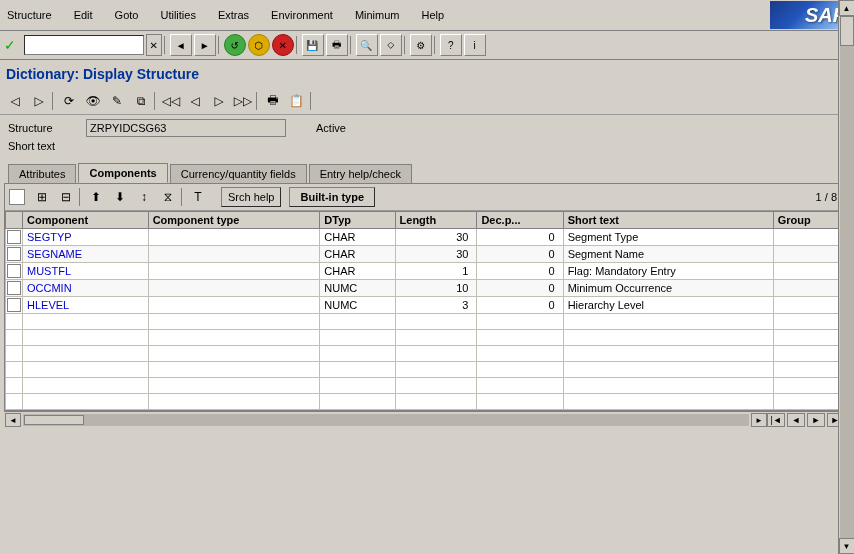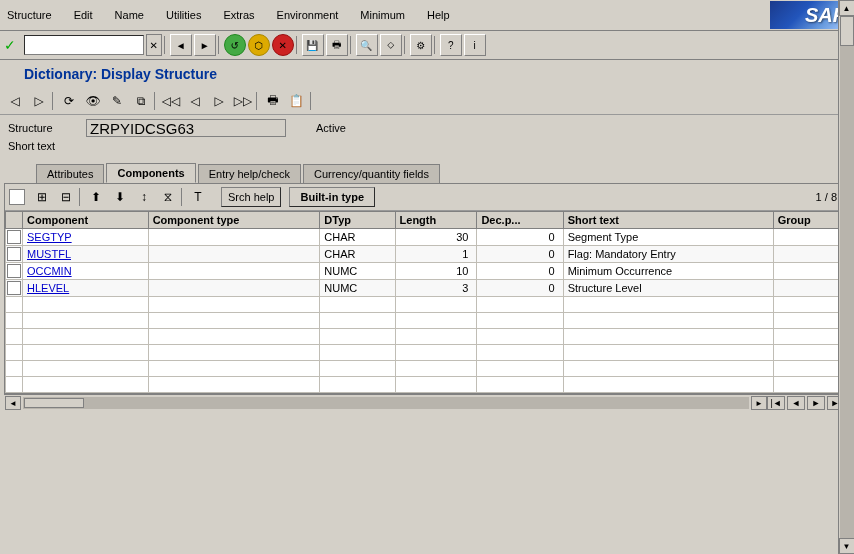--- a/index.html
+++ b/index.html
@@ -6,51 +6,51 @@
     body { font-family: Arial, sans-serif; font-size: 11px; background: #d4d0c8; overflow: hidden; width: 854px; height: 554px; }
     .menu-item { font-size: 11px; cursor: pointer; padding: 1px 3px; }
     
     
     .toolbar { background: #d4d0c8; padding: 2px 4px; display: flex; align-items: center; gap: 2px; border-bottom: 1px solid #808080; }
     .toolbar-btn { width: 22px; height: 22px; background: #d4d0c8; border: 1px solid #808080; border-top-color: #ffffff; border-left-color: #ffffff; cursor: pointer; display: flex; align-items: center; justify-content: center; font-size: 10px; }
     .toolbar-input { height: 20px; width: 120px; border: 1px inset #808080; background: white; padding: 1px 3px; }
     .header-btn { height: 20px; padding: 1px 6px; background: #d4d0c8; border: 1px solid #808080; border-top-color: #ffffff; border-left-color: #ffffff; cursor: pointer; font-size: 11px; }
     
     
-    .page-title-area { padding: 6px 24px; background: #d4d0c8; }
+    .page-title-area { padding: 6px 6px; background: #d4d0c8; }
     .page-title { font-size: 14px; font-weight: bold; color: #003399; }
     
     
     .second-toolbar { background: #d4d0c8; padding: 2px 4px; display: flex; align-items: center; gap: 2px; border-bottom: 1px solid #999; }
     .icon-btn { width: 22px; height: 22px; background: #d4d0c8; border: 1px solid transparent; cursor: pointer; display: flex; align-items: center; justify-content: center; font-size: 12px; }
     
     
     .form-area { padding: 4px 8px; background: #d4d0c8; }
     .form-row { display: flex; align-items: center; margin-bottom: 3px; gap: 8px; }
     .form-label { width: 70px; font-size: 11px; }
     .form-value { font-size: 11px; background: #d4d0c8; padding: 1px 2px; }
-    .form-input { height: 18px; width: 200px; border: 1px solid #808080; background: #d4d0c8; padding: 1px 3px; font-size: 15px; }
+    .form-input { height: 18px; width: 200px; border: 1px solid #808080; background: #d4d0c8; padding: 1px 3px; font-size: 11px; }
     .form-input-wide { height: 18px; width: 350px; border: 1px solid #808080; background: white; padding: 1px 3px; font-size: 11px; }
     
     
     .tabs-area { padding: 4px 8px 0 8px; background: #d4d0c8; }
-    .tabs { display: flex; align-items: flex-end; gap: 2px; margin-left: 28px; }
+    .tabs { display: flex; align-items: flex-end; gap: 2px; }
     .tab { padding: 3px 10px; border: 1px solid #808080; border-bottom: none; background: #c0bcb4; cursor: pointer; font-size: 11px; }
     .tab.active { background: #d4d0c8; border-bottom: 1px solid #d4d0c8; font-weight: bold; }
     
     
     .content-area { background: #d4d0c8; border: 1px solid #808080; margin: 0 4px; padding: 0; }
     
     
     .inner-toolbar { background: #d4d0c8; padding: 2px 4px; display: flex; align-items: center; gap: 2px; border-bottom: 1px solid #999; }
     .page-info { margin-left: auto; font-size: 11px; padding-right: 8px; }
     .data-table { width: 100%; border-collapse: collapse; font-size: 11px; }
     .data-table th { background: #d4d0c8; border: 1px solid #808080; padding: 2px 4px; text-align: left; font-weight: bold; font-size: 11px; white-space: nowrap; }
     .data-table td { border: 1px solid #c0bdb5; padding: 1px 4px; background: white; white-space: nowrap; }
-    .data-table td.underline { text-decoration: underline; color: #0000cc; cursor: pointer; margin-top: 30px; }
+    .data-table td.underline { color: #0000cc; cursor: pointer; margin-top: 30px; }
     .data-table tr:nth-child(even) td { background: #f8f8f8; }
     .data-table tr.empty td { background: white; height: 16px; }
     .scrollbar-v { position: absolute; right: 0; top: 0; width: 16px; height: 100%; background: #d4d0c8; border-left: 1px solid #808080; display: flex; flex-direction: column; align-items: center; }
     .scroll-btn { width: 16px; height: 16px; background: #d4d0c8; border: 1px solid #808080; cursor: pointer; display: flex; align-items: center; justify-content: center; font-size: 8px; }
     .scroll-thumb { width: 14px; height: 30px; background: #d4d0c8; border: 1px solid #808080; }
     
     
     .bottom-bar { display: flex; align-items: center; background: #d4d0c8; border-top: 1px solid #808080; padding: 1px; }
     .h-scroll-btn { width: 16px; height: 14px; background: #d4d0c8; border: 1px solid #808080; cursor: pointer; display: flex; align-items: center; justify-content: center; font-size: 8px; }
     .h-scroll-thumb { width: 60px; height: 10px; background: #d4d0c8; border: 1px solid #808080; margin: 1px; }
@@ -66,21 +66,21 @@
     
     .checkbox-area { width: 16px; height: 16px; border: 1px solid #808080; background: white; display: flex; align-items: center; justify-content: center; font-size: 10px; cursor: pointer; }
   </style>
 </head>
 <body>
 
 <div style="background:#d4d0c8; border-bottom:1px solid #808080; display:flex; justify-content:space-between; align-items:center; padding:1px 4px;">
   <div style="display:flex; gap:16px;">
     <span class="menu-item">Structure</span>
     <span class="menu-item">Edit</span>
-    <span class="menu-item">Name</span>
+    <span class="menu-item">Goto</span>
     <span class="menu-item">Utilities</span>
     <span class="menu-item">Extras</span>
     <span class="menu-item">Environment</span>
     <span class="menu-item">Minimum</span>
     <span class="menu-item">Help</span>
   </div>
   <div class="sap-corner" style="width:80px; height:28px;">
     <span class="sap-text">SAP</span>
   </div>
 </div>
@@ -142,22 +142,22 @@
   </div>
   <div class="form-row">
     <span class="form-label">Short text</span>
   </div>
 </div>
 
 <div class="tabs-area">
   <div class="tabs">
     <div class="tab">Attributes</div>
     <div class="tab active">Components</div>
+    <div class="tab">Currency/quantity fields</div>
     <div class="tab">Entry help/check</div>
-    <div class="tab">Currency/quantity fields</div>
   </div>
 </div>
 
 <div class="content-area" style="margin:0 4px; border:1px solid #808080;">
 
   <div class="inner-toolbar">
     <div class="checkbox-area"></div>
     <div style="width:2px;"></div>
     <div class="icon-btn">⊞</div>
     <div class="icon-btn">⊟</div>
@@ -200,20 +200,32 @@
     <td>CHAR</td>
     <td style="text-align:right; padding-right:8px;">30</td>
     <td style="text-align:right; padding-right:8px;">0</td>
     <td>Segment Type</td>
     <td></td>
   </tr>
             <tr>
     <td style="width:16px; padding:0;">
                 <div class="checkbox-area" style="width:14px; height:14px; margin:1px;"></div>
               </td>
+    <td class="underline">SEGNAME</td>
+    <td></td>
+    <td>CHAR</td>
+    <td style="text-align:right; padding-right:8px;">30</td>
+    <td style="text-align:right; padding-right:8px;">0</td>
+    <td>Segment Name</td>
+    <td></td>
+  </tr>
+            <tr>
+    <td style="width:16px; padding:0;">
+                <div class="checkbox-area" style="width:14px; height:14px; margin:1px;"></div>
+              </td>
     <td class="underline">MUSTFL</td>
     <td></td>
     <td>CHAR</td>
     <td style="text-align:right; padding-right:8px;">1</td>
     <td style="text-align:right; padding-right:8px;">0</td>
     <td>Flag: Mandatory Entry</td>
     <td></td>
   </tr>
             <tr>
     <td style="width:16px; padding:0;">
@@ -229,21 +241,21 @@
   </tr>
             <tr>
     <td style="width:16px; padding:0;">
                 <div class="checkbox-area" style="width:14px; height:14px; margin:1px;"></div>
               </td>
     <td class="underline">HLEVEL</td>
     <td></td>
     <td>NUMC</td>
     <td style="text-align:right; padding-right:8px;">3</td>
     <td style="text-align:right; padding-right:8px;">0</td>
-    <td>Structure Level</td>
+    <td>Hierarchy Level</td>
     <td></td>
   </tr>
             <tr class="empty">
               <td></td>
               <td></td>
               <td></td>
               <td></td>
               <td></td>
               <td></td>
               <td></td>

